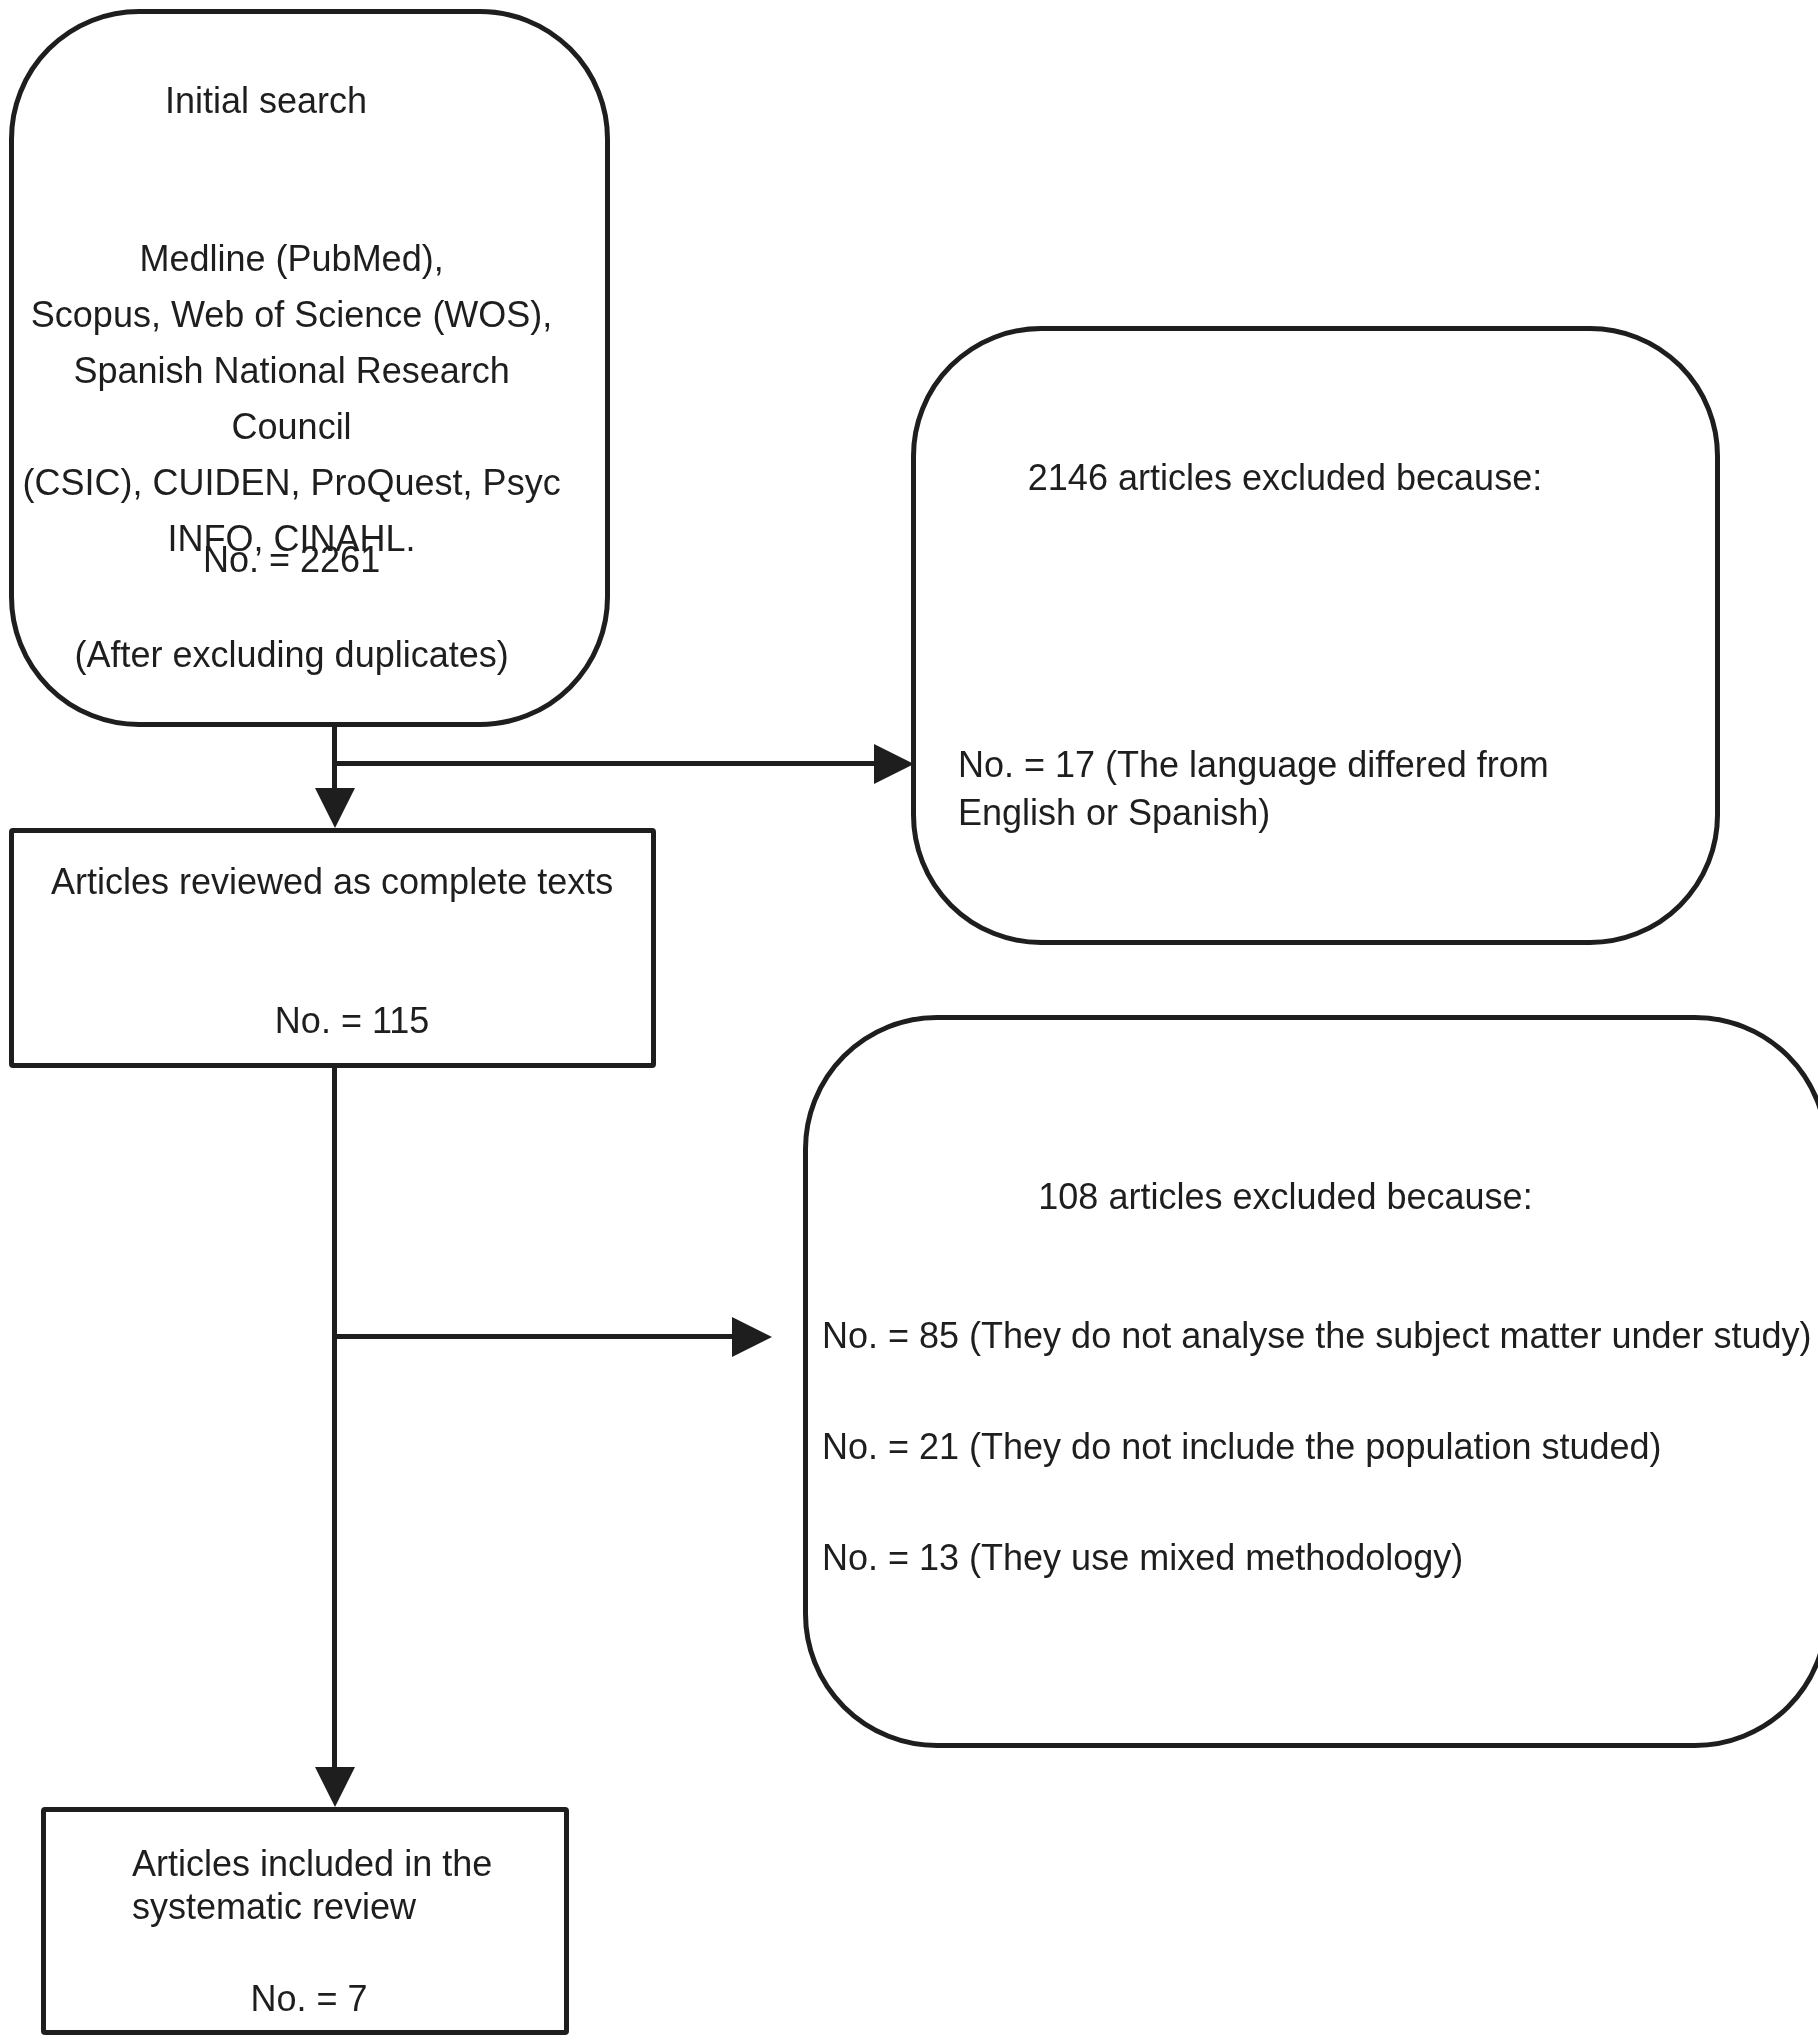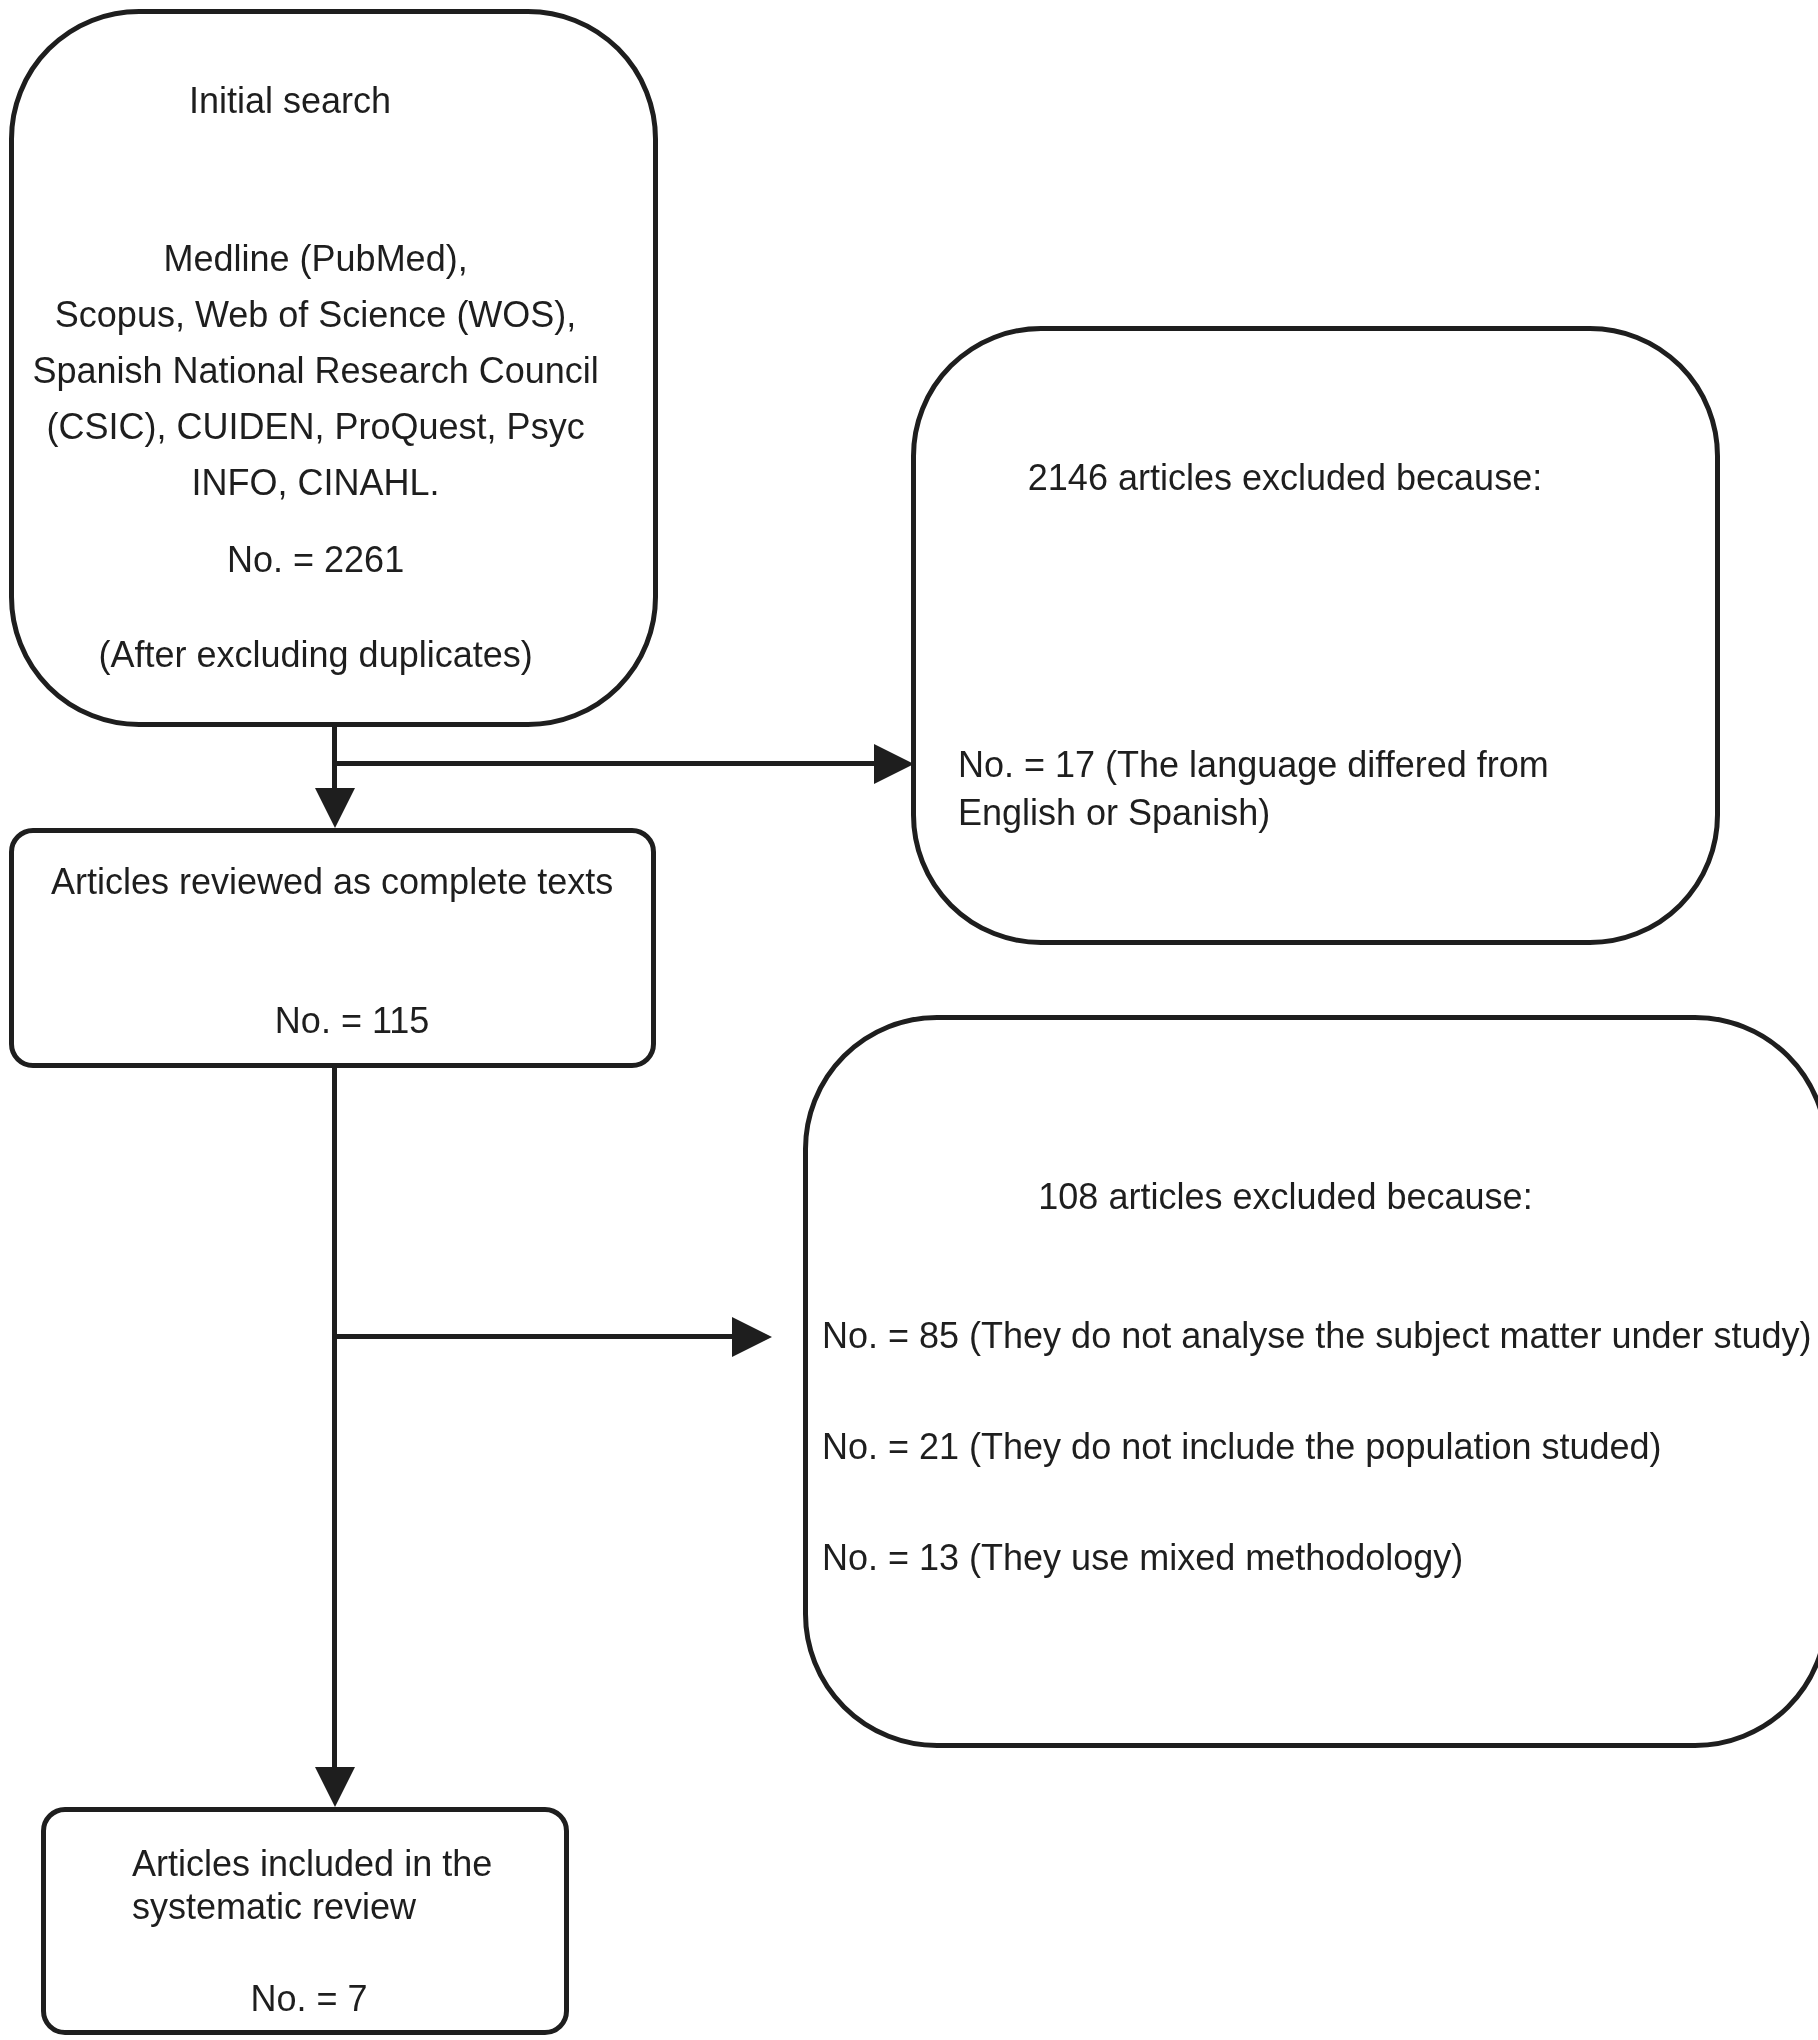--- a/index.html
+++ b/index.html
@@ -16,21 +16,21 @@
     color: #1e1e1e;
     overflow: hidden;
   }
   .node {
     position: absolute;
     background: #ffffff;
     border: 5.2px solid #1e1e1e;
     box-sizing: border-box;
   }
   .r-big   { border-radius: 130px; }
-  .r-small { border-radius: 24px; }
+  .r-small { border-radius: 4px; }
   .txt {
     position: absolute;
     font-size: 36px;
     line-height: 48px;
     white-space: pre-line;
     color: #1e1e1e;
   }
   .center { text-align: center; }
   .lh60 { line-height: 52px; }
   .lh65 { line-height: 56px; }
@@ -54,21 +54,21 @@
     border-top: 20px solid transparent;
     border-bottom: 20px solid transparent;
     border-left: 40px solid #1e1e1e;
   }
 </style>
 </head>
 <body>
 
 <div id="canvas">
 
-  <div class="node r-big" style="left:8.6px; top:8.6px; width:649px; height:718px;">
+  <div class="node r-big" style="left:8.6px; top:8.6px; width:601px; height:718px;">
     <div class="txt lh60 center" style="top:61px; left:0; right:86px;">Initial search</div>
     <div class="txt lh65 center" style="top:217px; left:0; right:35px;">Medline (PubMed),
 Scopus, Web of Science (WOS),
 Spanish National Research Council
 (CSIC), CUIDEN, ProQuest, Psyc
 INFO, CINAHL.</div>
     <div class="txt lh60 center" style="top:520px; left:0; right:35px;">No. = 2261</div>
     <div class="txt lh60 center" style="top:615px; left:0; right:35px;">(After excluding duplicates)</div>
   </div>
 

